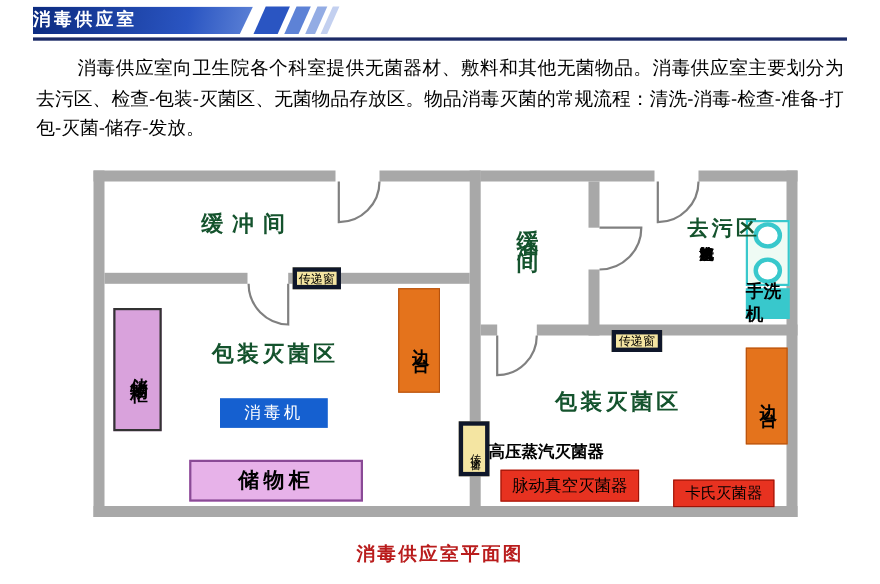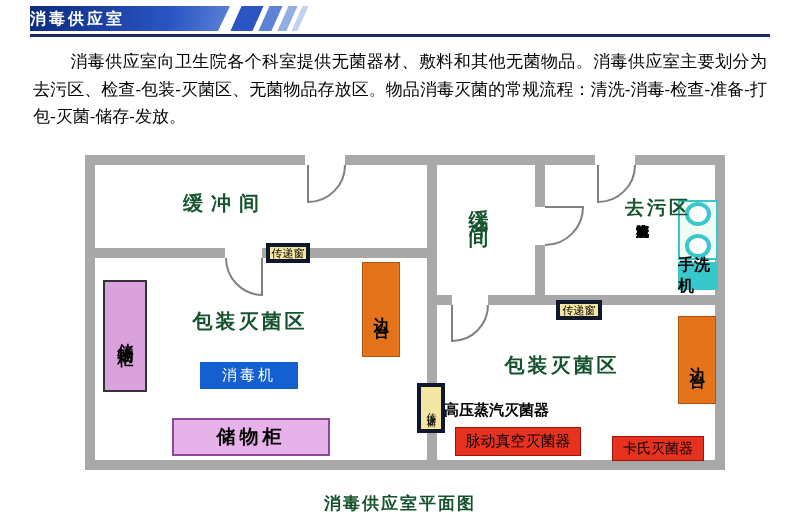--- a/index.html
+++ b/index.html
@@ -48,21 +48,21 @@
   .twin{background:var(--yellow);border:4px solid #0f172a;font-size:11px;z-index:3;}
   .twin-v{font-size:10px;letter-spacing:2px;}
   .red-box{background:var(--red);border:1px solid var(--redBorder);font-weight:400;}
   .plainlabel{position:absolute;z-index:4;color:#000;font-weight:600;}
 
   .hw-box{background:var(--cyanPale);border:2px solid var(--cyan);flex-direction:column;gap:8px;}
   .hw-circle{width:18px;height:18px;border:4px solid var(--cyan);border-radius:50%;background:#fff;}
   .hw-label{background:var(--cyan);font-size:16px;font-weight:700;}
 
   .caption{position:absolute;left:0;top:492px;width:800px;text-align:center;
-    font-size:17px;font-weight:700;letter-spacing:2px;color:#14532d;}
+    font-size:17px;font-weight:700;letter-spacing:2px;color:#b91c1c;}
 </style>
 </head>
 <body>
 
 <div class="page">
 
   <div class="banner-main">
     <span>消毒供应室</span>
   </div>
   <div class="stripe s1"></div>

